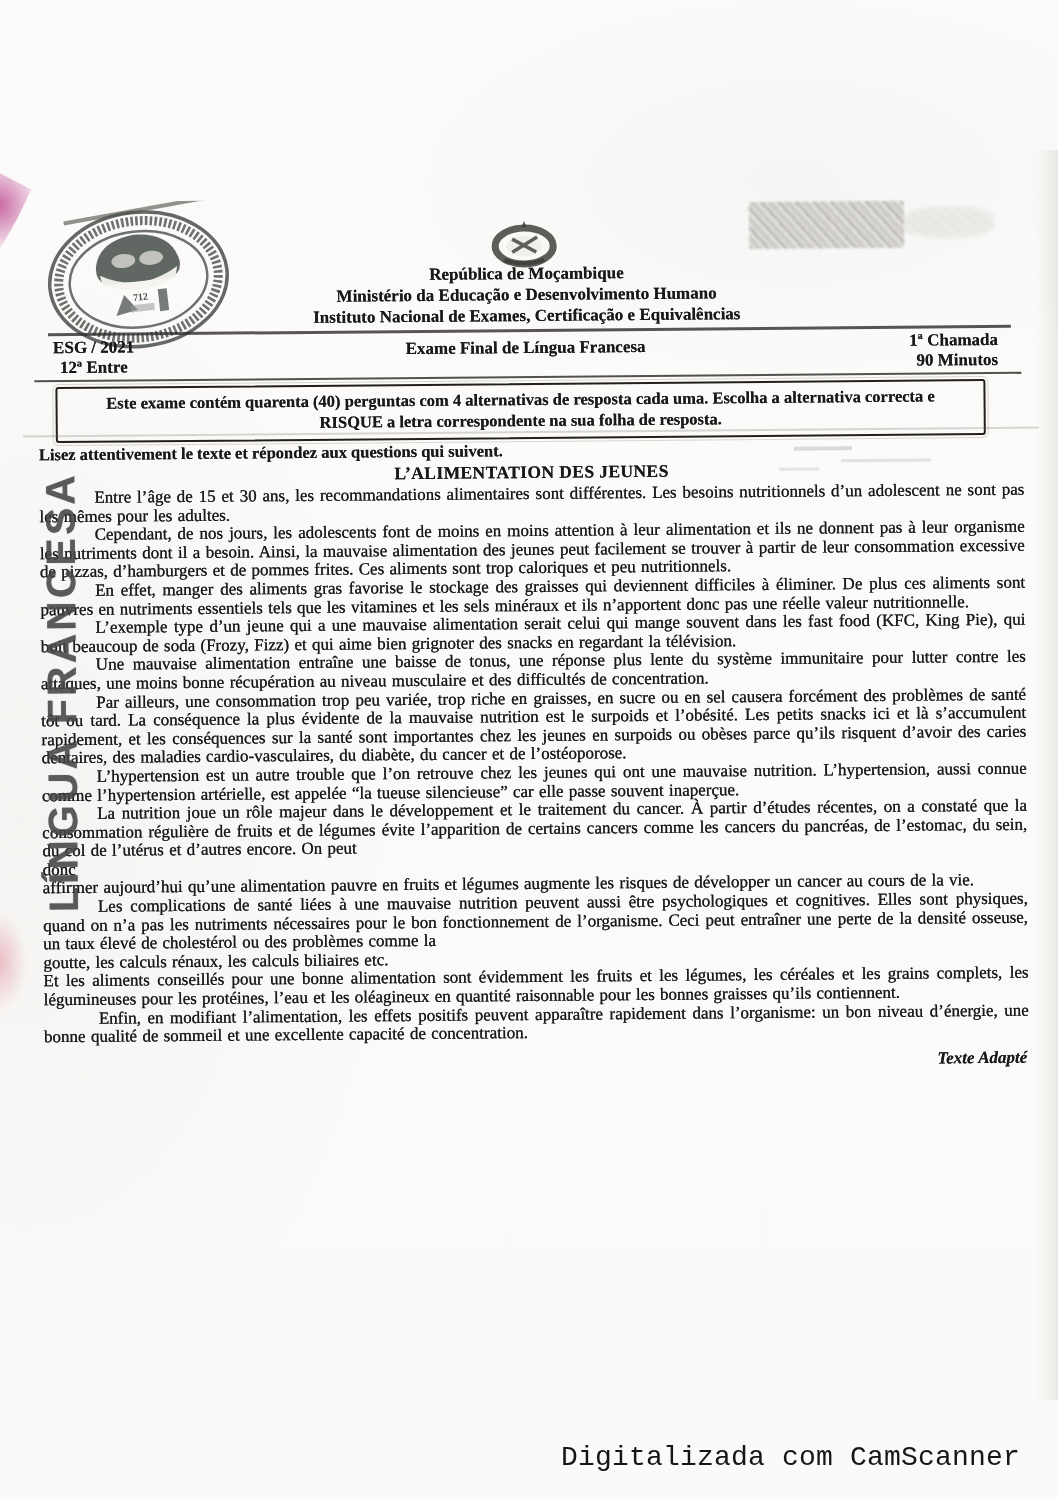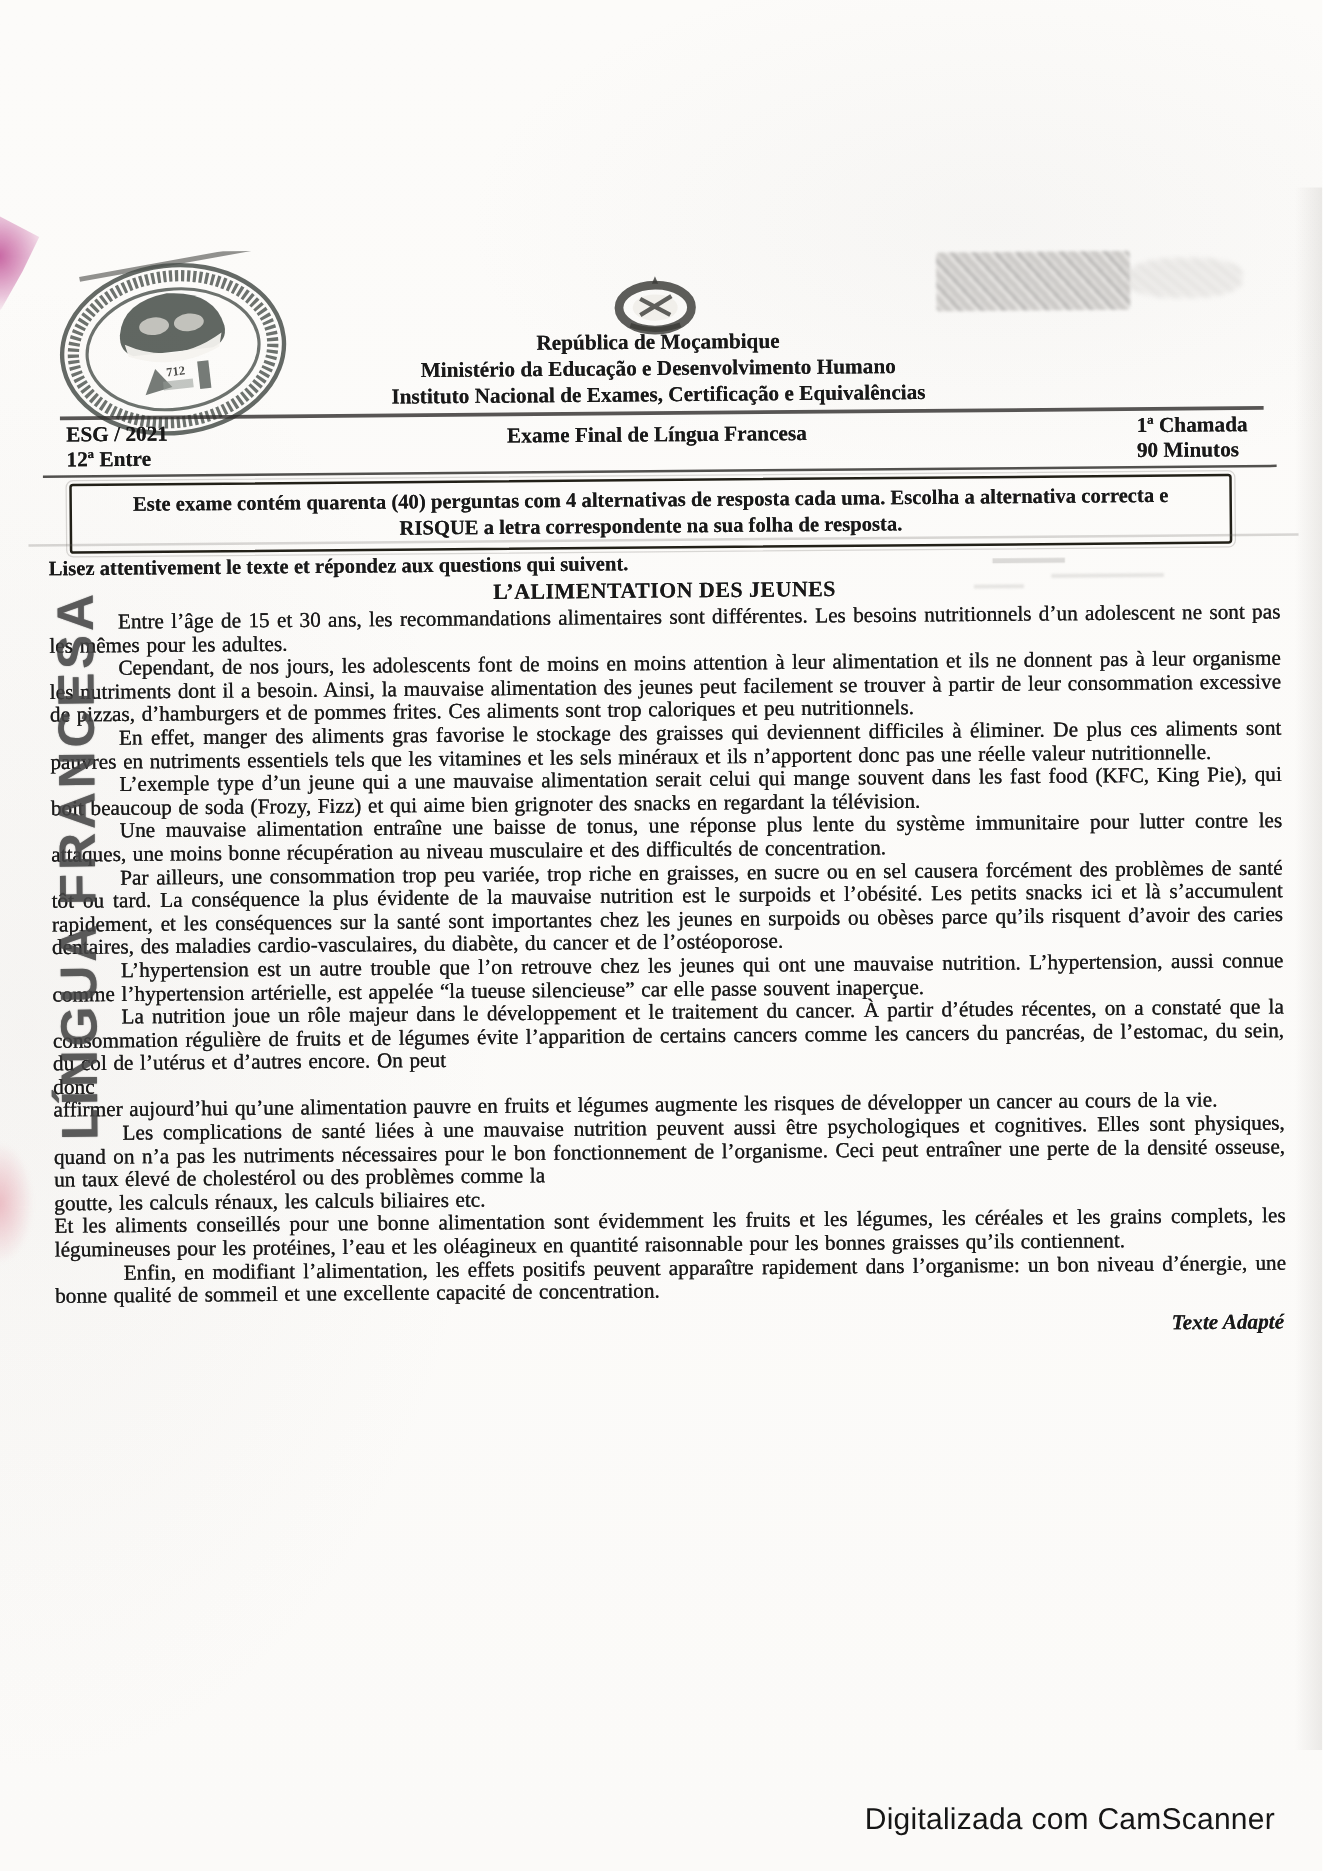--- a/index.html
+++ b/index.html
@@ -14,23 +14,23 @@
   }
   .edge-shade-right{position:absolute;top:150px;right:0;width:22px;height:1250px;
     background:linear-gradient(to left, rgba(160,155,150,.18), transparent);pointer-events:none;}
   .tilt{position:absolute;inset:0;transform:rotate(-0.5deg);transform-origin:50% 38%;}
   .ink{text-shadow:0 0 .5px rgba(25,25,25,.85);}
   .bold{font-weight:700;}
 
   
   .header-center{position:absolute;top:263px;left:0;width:100%;text-align:center;line-height:21px;font-size:17px;}
   .exam-row{position:absolute;top:334px;left:55px;width:945px;font-size:17px;line-height:20px;}
-  .exam-left{position:absolute;left:0;top:0;text-align:left;}
+  .exam-left{position:absolute;left:0;top:0;text-align:center;}
   .exam-center{position:absolute;left:0;width:100%;top:4px;text-align:center;}
-  .exam-right{position:absolute;right:0;top:0;margin-left:24px;}
+  .exam-right{position:absolute;right:0;top:0;text-align:right;margin-left:24px;}
   .rule1{position:absolute;top:329px;left:50px;width:963px;height:2.5px;background:#2e2c2a;opacity:.8;}
   .rule2{position:absolute;top:376px;left:36px;width:987px;height:2px;background:#343230;opacity:.85;}
   .rule3{position:absolute;top:431px;left:24px;width:1016px;height:1.5px;background:#6a6865;opacity:.25;}
 
   .instr-box{
     position:absolute;top:383px;left:57px;width:866px;
     border:2px solid #222018;border-radius:3px;
     outline:1px solid rgba(90,85,80,.22);outline-offset:2px;
     padding:4px 30px 6px;text-align:center;
     font-size:16.5px;font-weight:700;line-height:21px;
@@ -80,21 +80,21 @@
     background:radial-gradient(ellipse at 20% 50%, rgba(225,140,155,.55), transparent 72%);
     filter:blur(2px);
   }
   .mark-a{position:absolute;top:449px;left:795px;width:58px;height:4px;background:#8a8884;opacity:.28;filter:blur(.6px);}
   .mark-b{position:absolute;top:462px;left:842px;width:90px;height:3px;background:#908e8a;opacity:.22;filter:blur(.7px);}
   .mark-c{position:absolute;top:470px;left:780px;width:40px;height:3px;background:#8a8884;opacity:.2;filter:blur(.7px);}
 
   
   .watermark{
     position:absolute;top:1442px;right:38px;
-    font-family:Liberation Sans, sans-serif;font-size:24px;color:#161616;letter-spacing:.2px;
+    font-family:Liberation Mono, monospace;font-size:28px;color:#161616;letter-spacing:.2px;
   }
 </style>
 </head>
 <body>
 
 <div class="page">
 
   <div class="edge-shade-right"></div>
   <div class="smudge-pink-top"></div>
   <div class="smudge-pink-mid"></div>

